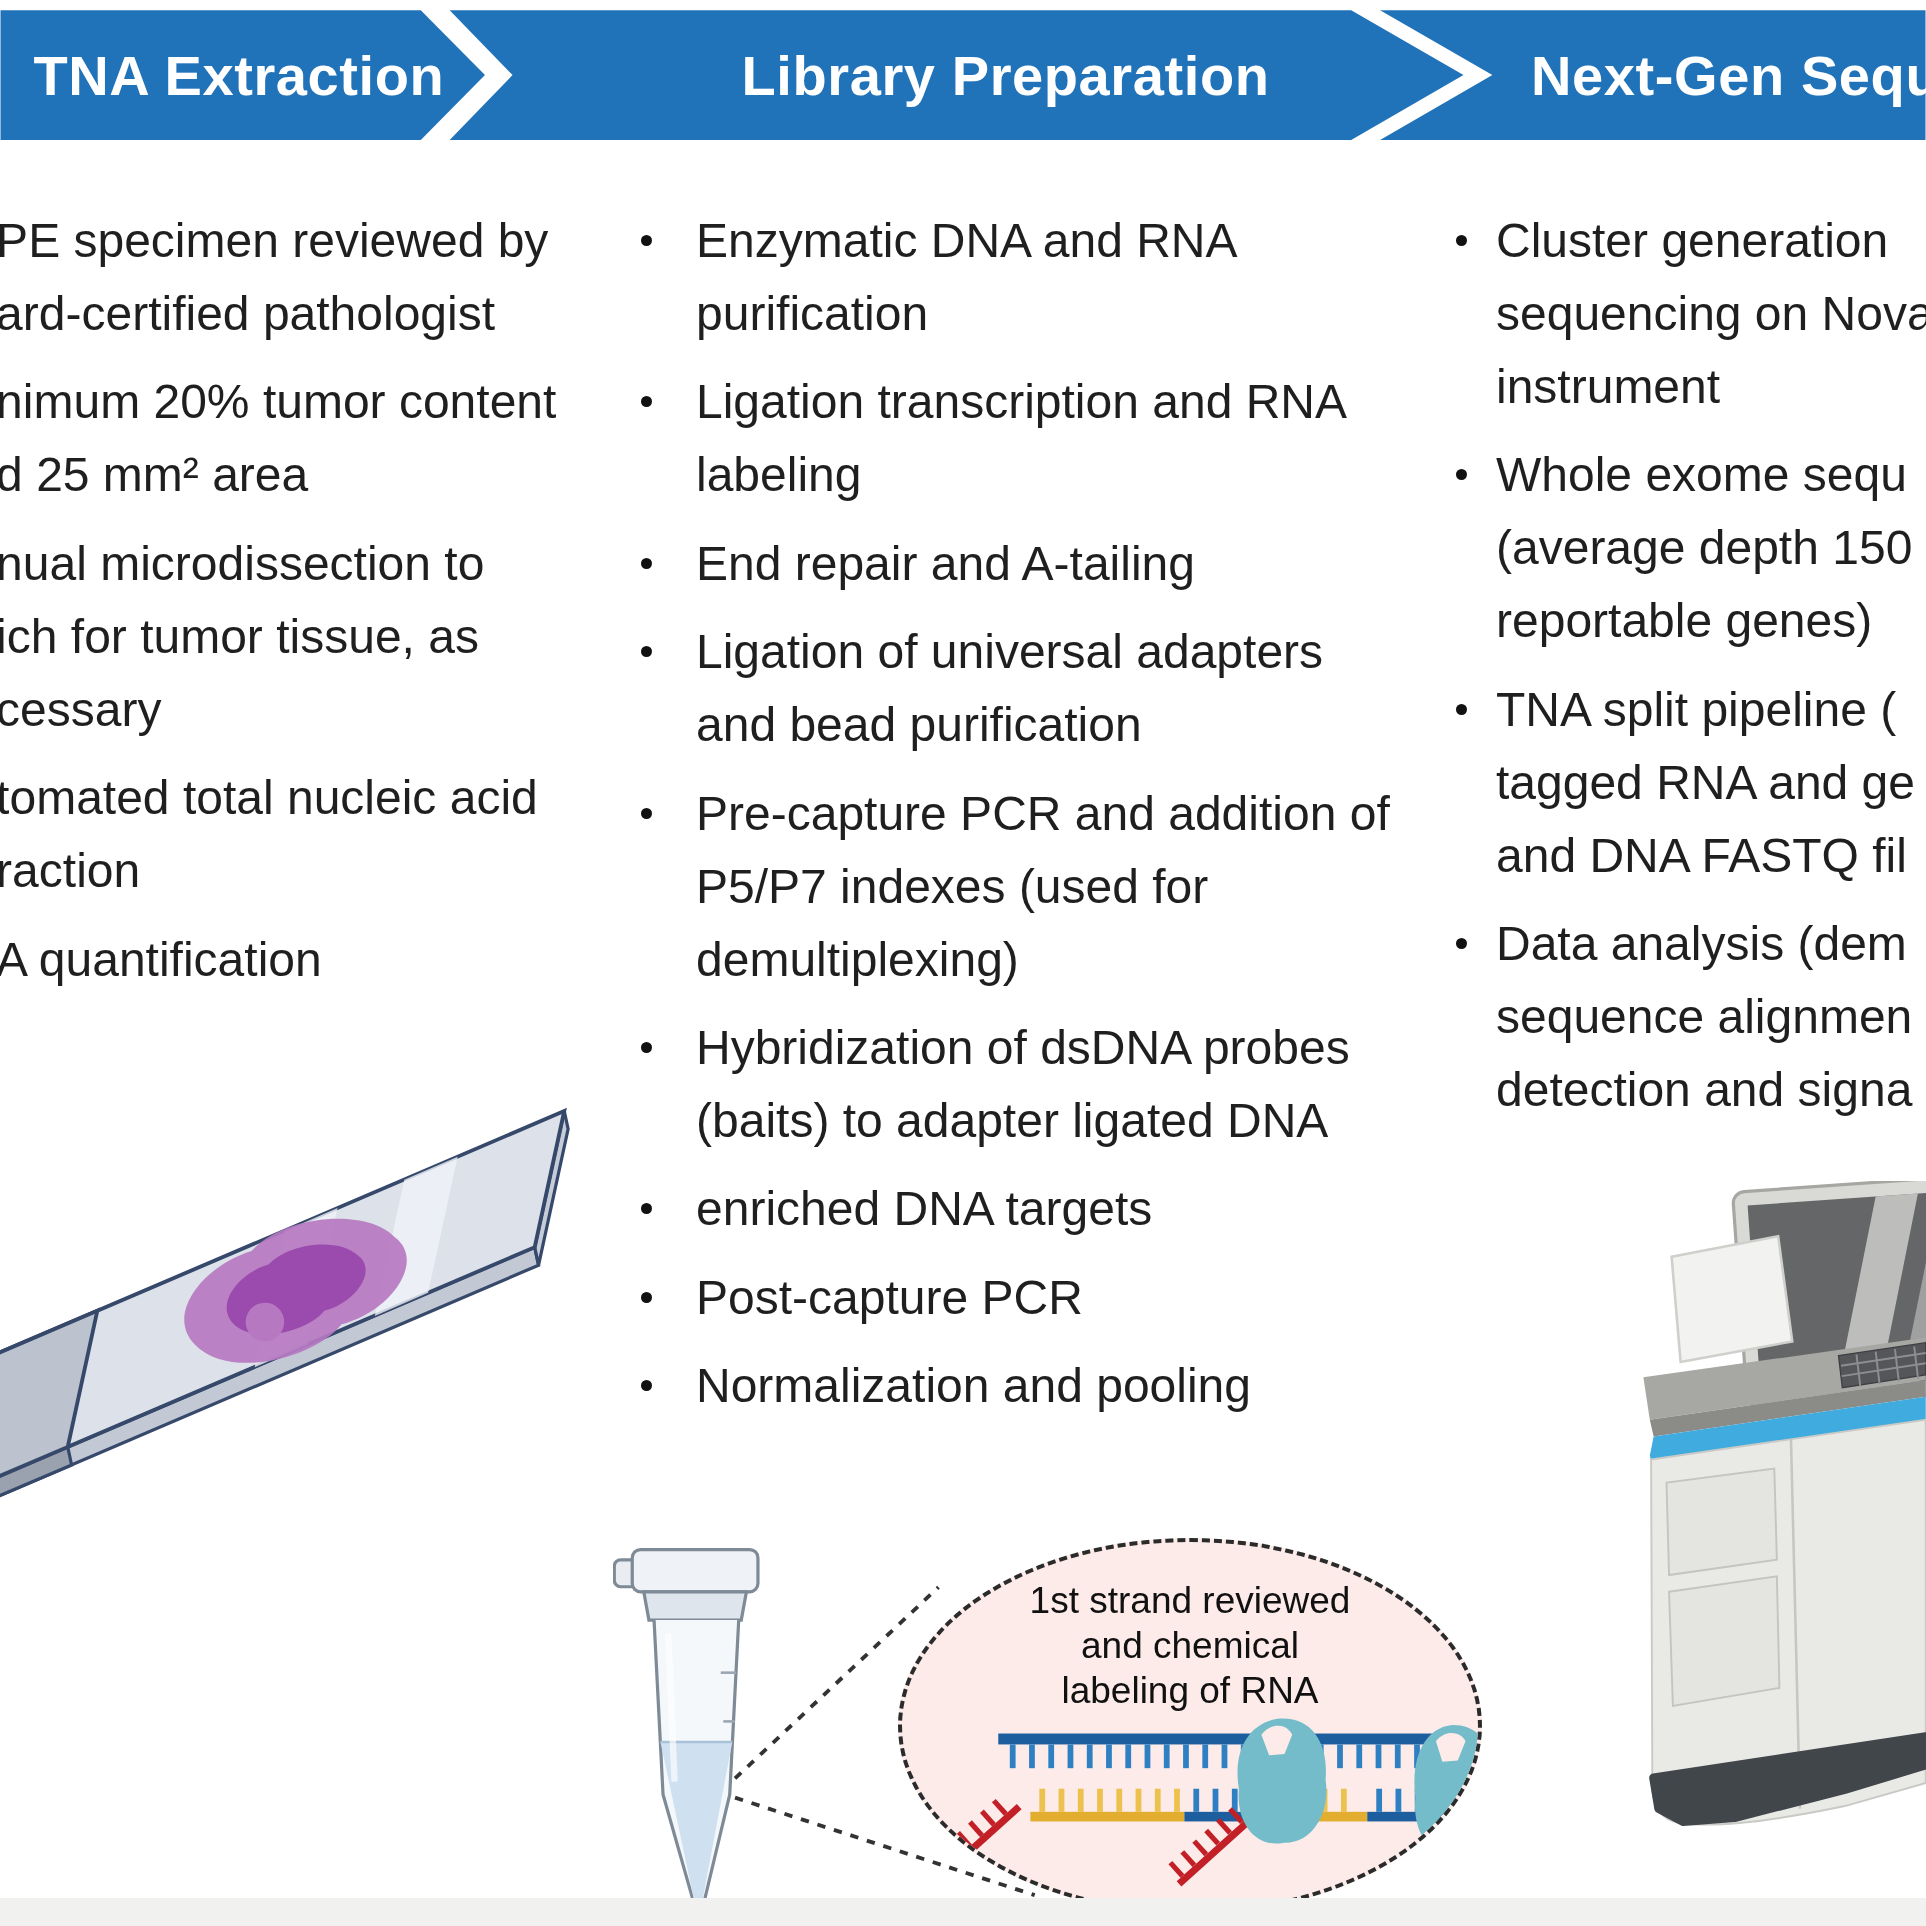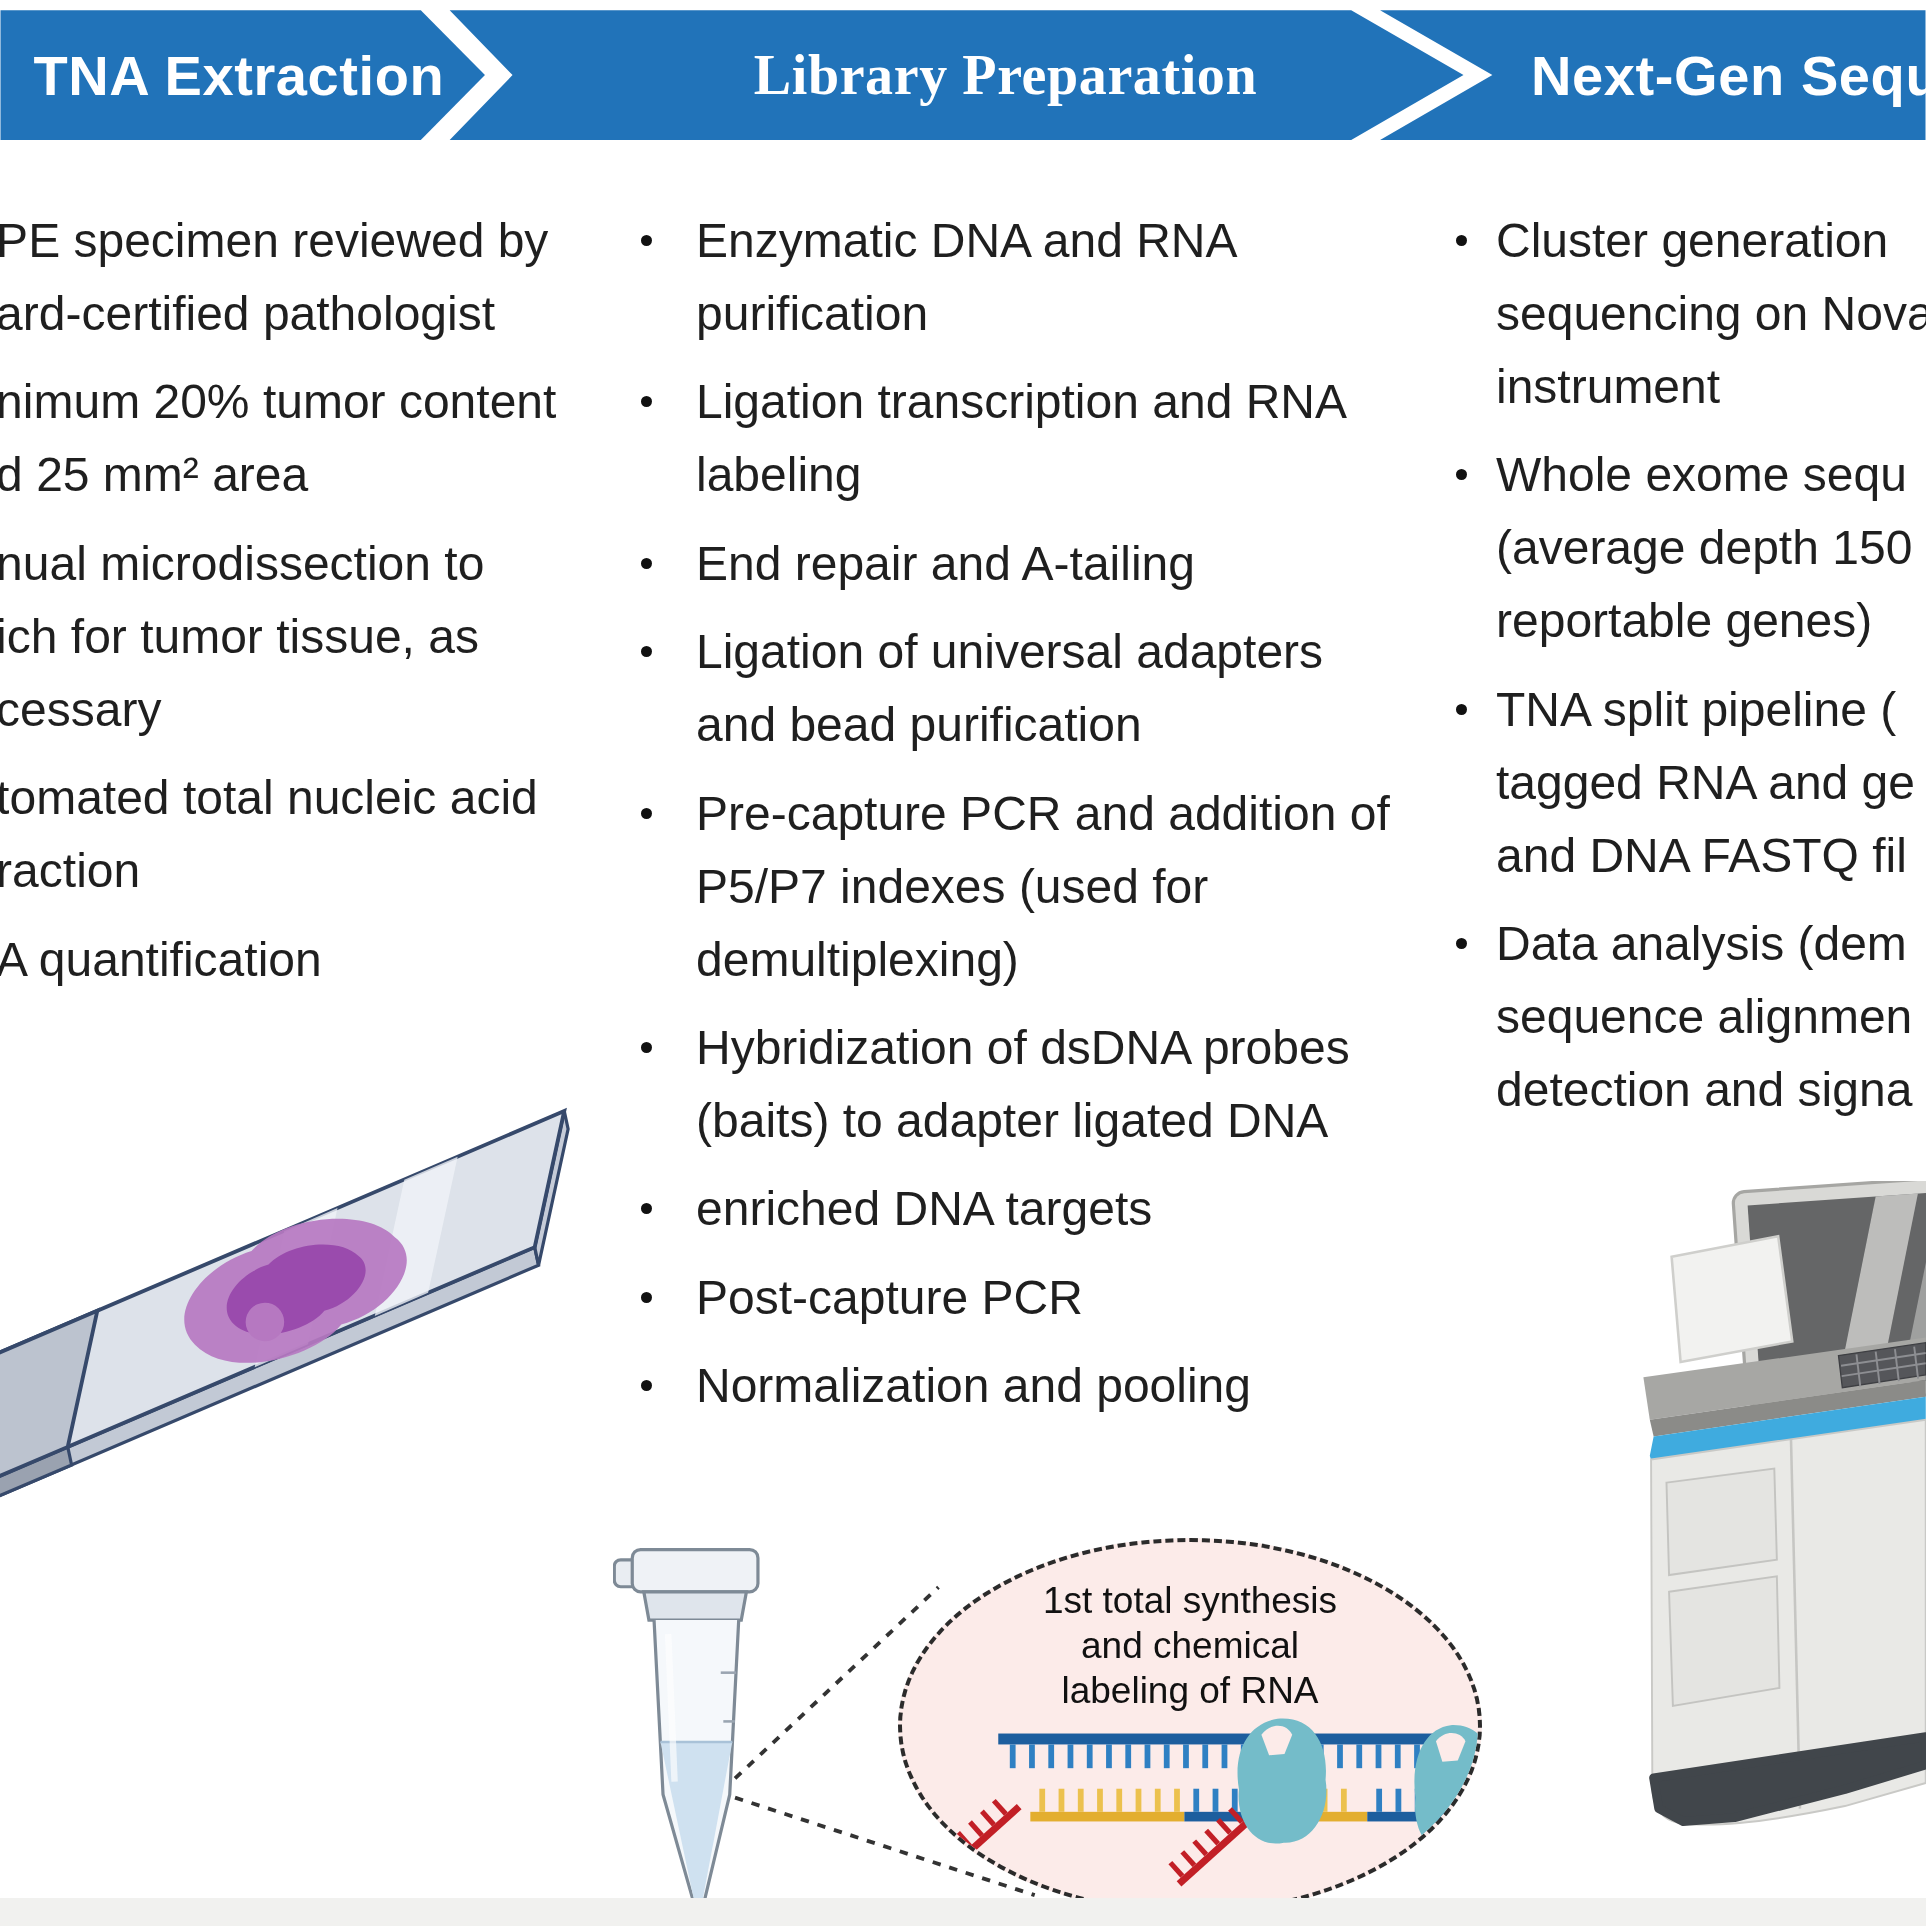--- a/index.html
+++ b/index.html
@@ -45,21 +45,21 @@
 <div id="canvas">
 
   <svg id="bands" width="1926" height="154" viewBox="0 0 3000 240">
     <polygon points="0,16 655,16 755,117 655,218 0,218" fill="#2173b9"></polygon>
     <polygon points="700,16 2105,16 2280,117 2105,218 700,218 798,117" fill="#2173b9"></polygon>
     <polygon points="2150,16 3000,16 3000,218 2150,218 2325,117" fill="#2173b9"></polygon>
   </svg>
   <div class="band-label c" style="left:6.4px;width:465px;">
     <span>TNA Extraction</span>
   </div>
-  <div class="band-label c" style="left:604px;width:803px;font-family:Liberation Serif, serif;">
+  <div class="band-label c" style="left:604px;width:803px;">
     <span>Library Preparation</span>
   </div>
   <div class="band-label" style="left:1531px;">
     <span>Next-Gen Sequencing</span>
   </div>
 
   <div id="col-tna" class="col">
       <div class="item">
         <div class="line">PE specimen reviewed by</div>
         <div class="line">ard-certified pathologist</div>
@@ -276,21 +276,21 @@
       </g>
 
       <g fill="#74bcc9">
         <path d="M585,275 C640,270 665,315 660,370 C668,420 640,470 595,468 C550,478 520,435 525,385 C515,325 540,282 585,275 Z"></path>
         <path d="M560,300 C575,280 600,282 608,300 L596,330 L572,332 Z" fill="#fcebe9"></path>
         <path d="M855,285 C905,282 930,330 925,385 C932,435 905,485 862,482 C820,492 795,448 800,398 C792,335 815,290 855,285 Z"></path>
         <path d="M832,310 C846,292 870,294 878,310 L866,340 L842,342 Z" fill="#fcebe9"></path>
       </g>
     </svg>
     <div id="inset-text">
-      <div class="line">1st total synthesis</div>
+      <div class="line">1st strand reviewed</div>
       <div class="line">and chemical</div>
       <div class="line">labeling of RNA</div>
     </div>
   </div>
 
   <svg class="abs" style="left:1638px;top:1181px;" width="288" height="661" viewBox="0 0 448 1030">
 
     <g transform="rotate(-4 320 170)">
       <rect x="158" y="6" width="360" height="336" rx="18" fill="#d9d9d6" stroke="#a6a6a3" stroke-width="5"></rect>
       <rect x="180" y="28" width="320" height="292" fill="#656667"></rect>

